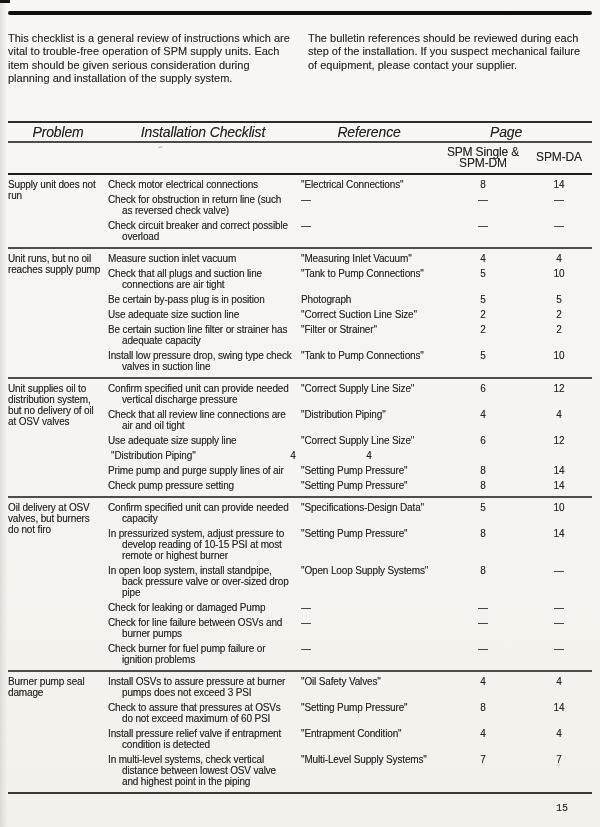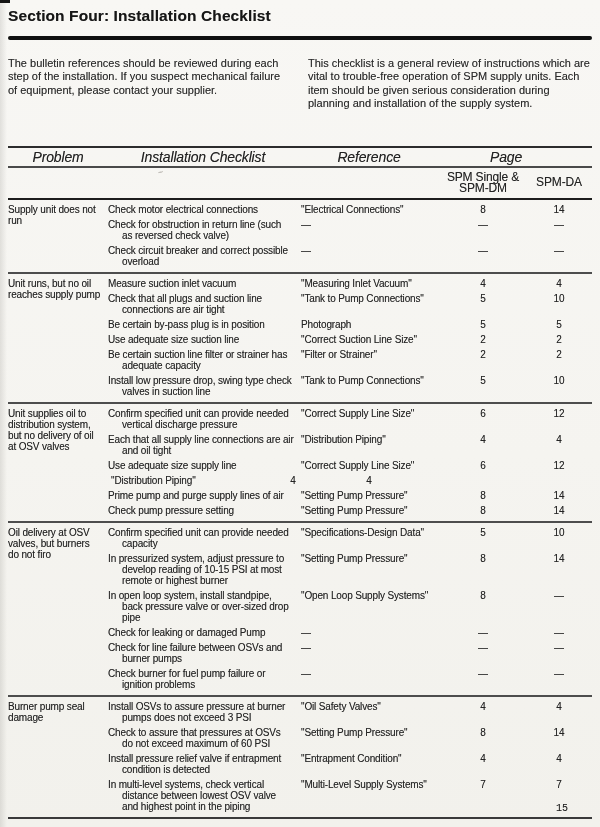--- a/index.html
+++ b/index.html
@@ -77,26 +77,25 @@
     position:absolute; right:32px; bottom:13px;
     font-size:10px; color:#1f1f1f;font-family:Liberation Mono, monospace;
   }
 </style>
 </head>
 <body>
 
 <div class="page">
   <div class="corner-artifact"></div>
   <div class="inner">
-    <h1 class="title">Section Four: Installation Checklist</h1>
     <div class="title-rule"></div>
 
     <div class="intro">
+      <p class="intro-col">This checklist is a general review of instructions which are vital to trouble-free operation of SPM supply units. Each item should be given serious consideration during planning and installation of the supply system.</p>
       <p class="intro-col">The bulletin references should be reviewed during each step of the installation. If you suspect mechanical failure of equipment, please contact your supplier.</p>
-      <p class="intro-col">This checklist is a general review of instructions which are vital to trouble-free operation of SPM supply units. Each item should be given serious consideration during planning and installation of the supply system.</p>
     </div>
 
     <div class="table">
       <div class="thead">
         <div class="hrow">
           <div class="c-prob th-center">Problem</div>
           <div class="c-check th-center">Installation Checklist</div>
           <div class="c-ref th-center">Reference</div>
           <div class="c-page">Page</div>
         </div>
@@ -182,21 +181,21 @@
         <div class="group">
           <div class="c-prob pcell">Unit supplies oil to distribution system, but no delivery of oil at OSV valves</div>
           <div class="rows">
             <div class="row">
               <div class="c-check ccell">Confirm specified unit can provide needed vertical discharge pressure</div>
               <div class="c-ref rcell">"Correct Supply Line Size"</div>
               <div class="c-p1 ncell">6</div>
               <div class="c-p2 ncell">12</div>
             </div>
             <div class="row">
-              <div class="c-check ccell">Each that all supply line connections are air and oil tight</div>
+              <div class="c-check ccell">Check that all review line connections are air and oil tight</div>
               <div class="c-ref rcell">"Distribution Piping"</div>
               <div class="c-p1 ncell">4</div>
               <div class="c-p2 ncell">4</div>
             </div>
             <div class="row">
               <div class="c-check ccell">Use adequate size supply line</div>
               <div class="c-ref rcell">"Correct Supply Line Size"</div>
               <div class="c-p1 ncell">6</div>
               <div class="c-p2 ncell">12</div>
             </div>

